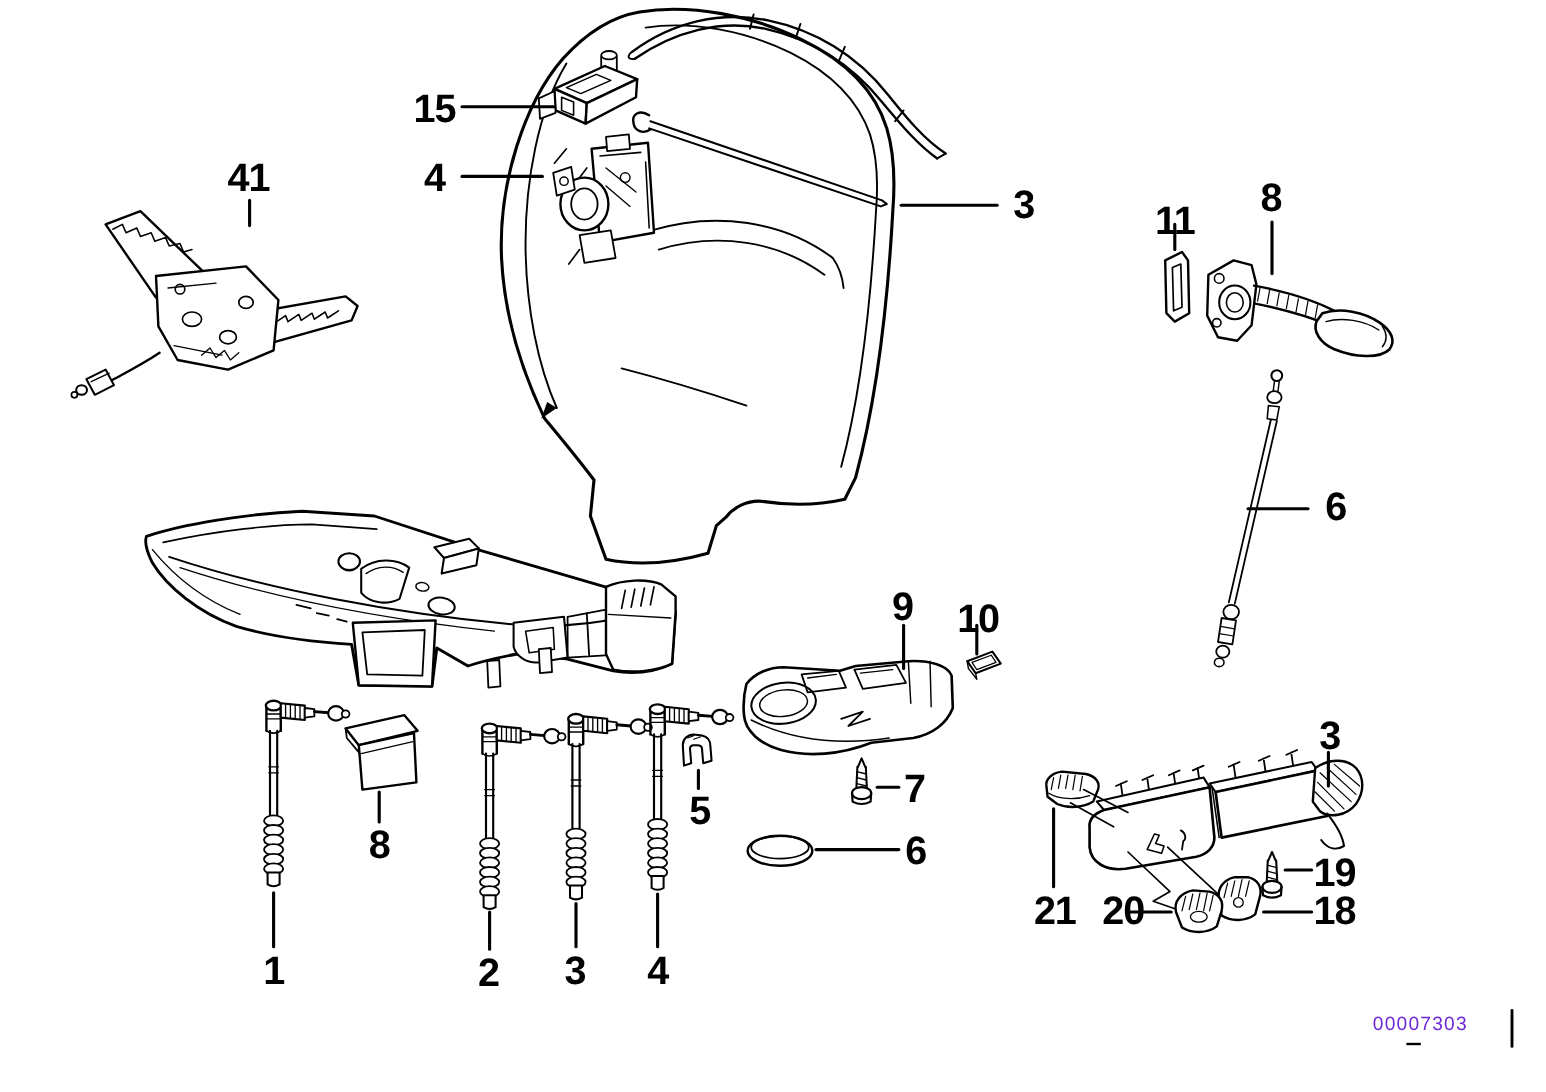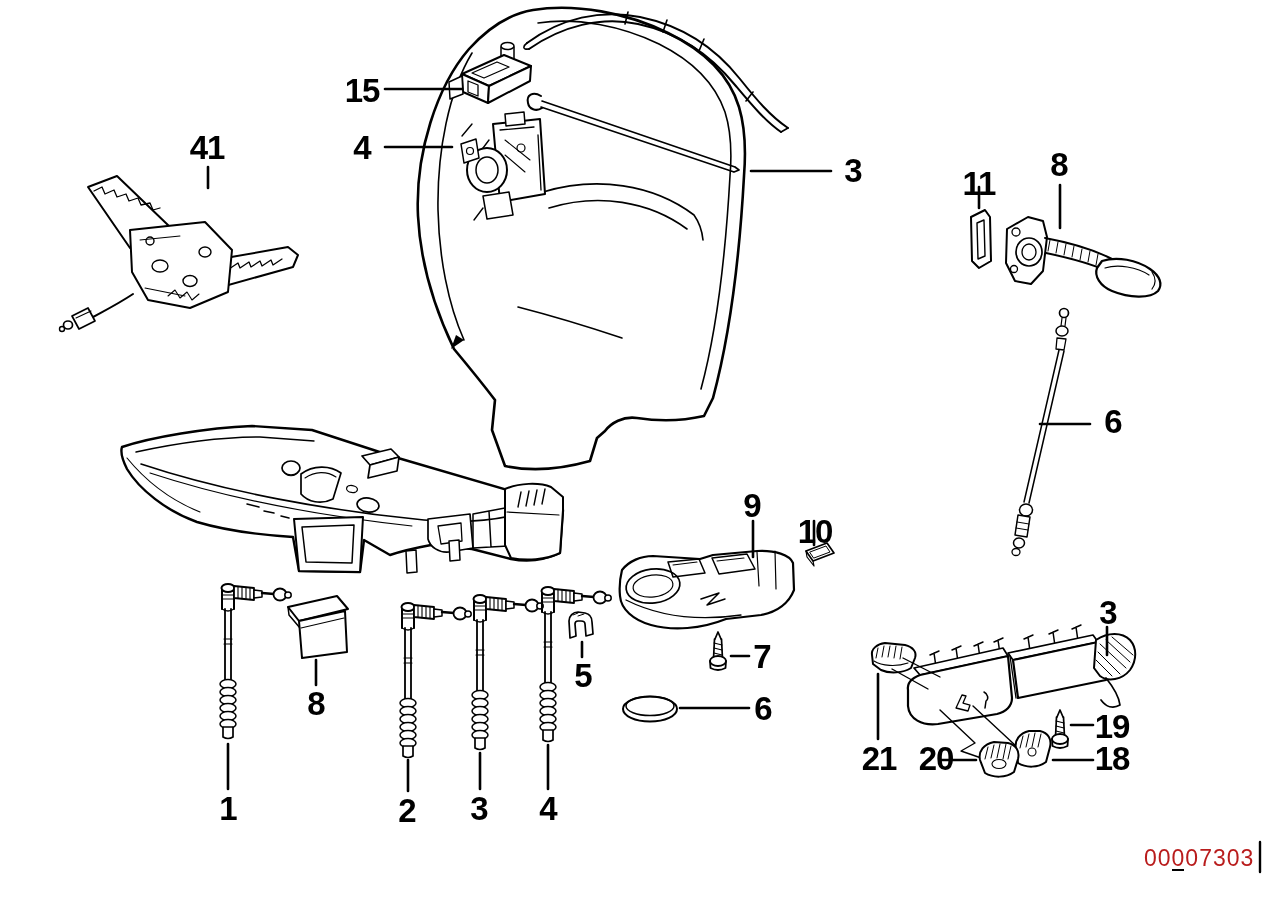--- a/index.html
+++ b/index.html
@@ -1,22 +1,22 @@
 <!DOCTYPE html>
 <html><head>
 <meta charset="utf-8">
 <style>
   html,body{margin:0;padding:0;background:#ffffff;}
   .stage{position:relative;width:1288px;height:910px;background:#ffffff;overflow:hidden;
          font-family:"Liberation Sans",sans-serif;}
   .stage svg{position:absolute;left:0;top:0;}
   .callout{position:absolute;transform:translateX(-50%);font-weight:700;font-size:33px;
            line-height:1;color:#000;letter-spacing:-1px;white-space:nowrap;cursor:pointer;text-align:right;}
-  .plate-code{position:absolute;left:1144px;top:845px;font-size:23px;font-weight:400;
-              color:#b91c1c;letter-spacing:1px;}
+  .plate-code{position:absolute;left:1144px;top:845px;font-size:16px;font-weight:400;
+              color:#6d28d9;letter-spacing:1px;}
   .code-underline{position:absolute;left:1172px;top:869px;width:12px;height:2px;background:#000;}
 </style>
 </head>
 <body>
 
 <div class="stage">
 
 <svg width="1288" height="910" viewBox="0 0 1288 910" fill="none" stroke="#000" stroke-linecap="round" stroke-linejoin="round">
 
   <defs>
@@ -310,21 +310,21 @@
 
 <div class="callout" style="left:228px;top:792px">1</div>
 <div class="callout" style="left:407px;top:794px">2</div>
 <div class="callout" style="left:479px;top:792px">3</div>
 <div class="callout" style="left:548px;top:792px">4</div>
 <div class="callout" style="left:583px;top:659px">5</div>
 <div class="callout" style="left:763px;top:692px">6</div>
 <div class="callout" style="left:762px;top:640px">7</div>
 <div class="callout" style="left:316px;top:687px">8</div>
 <div class="callout" style="left:752px;top:489px">9</div>
-<div class="callout" style="left:815px;top:515px">10</div>
+<div class="callout" style="left:815px;top:499px">10</div>
 <div class="callout" style="left:979px;top:167px">11</div>
 <div class="callout" style="left:1059px;top:148px">8</div>
 <div class="callout" style="left:1113px;top:405px">6</div>
 <div class="callout" style="left:853px;top:154px">3</div>
 <div class="callout" style="left:362px;top:74px">15</div>
 <div class="callout" style="left:362px;top:131px">4</div>
 <div class="callout" style="left:1108px;top:596px">3</div>
 <div class="callout" style="left:1112px;top:710px">19</div>
 <div class="callout" style="left:1112px;top:742px">18</div>
 <div class="callout" style="left:936px;top:742px">20</div>

